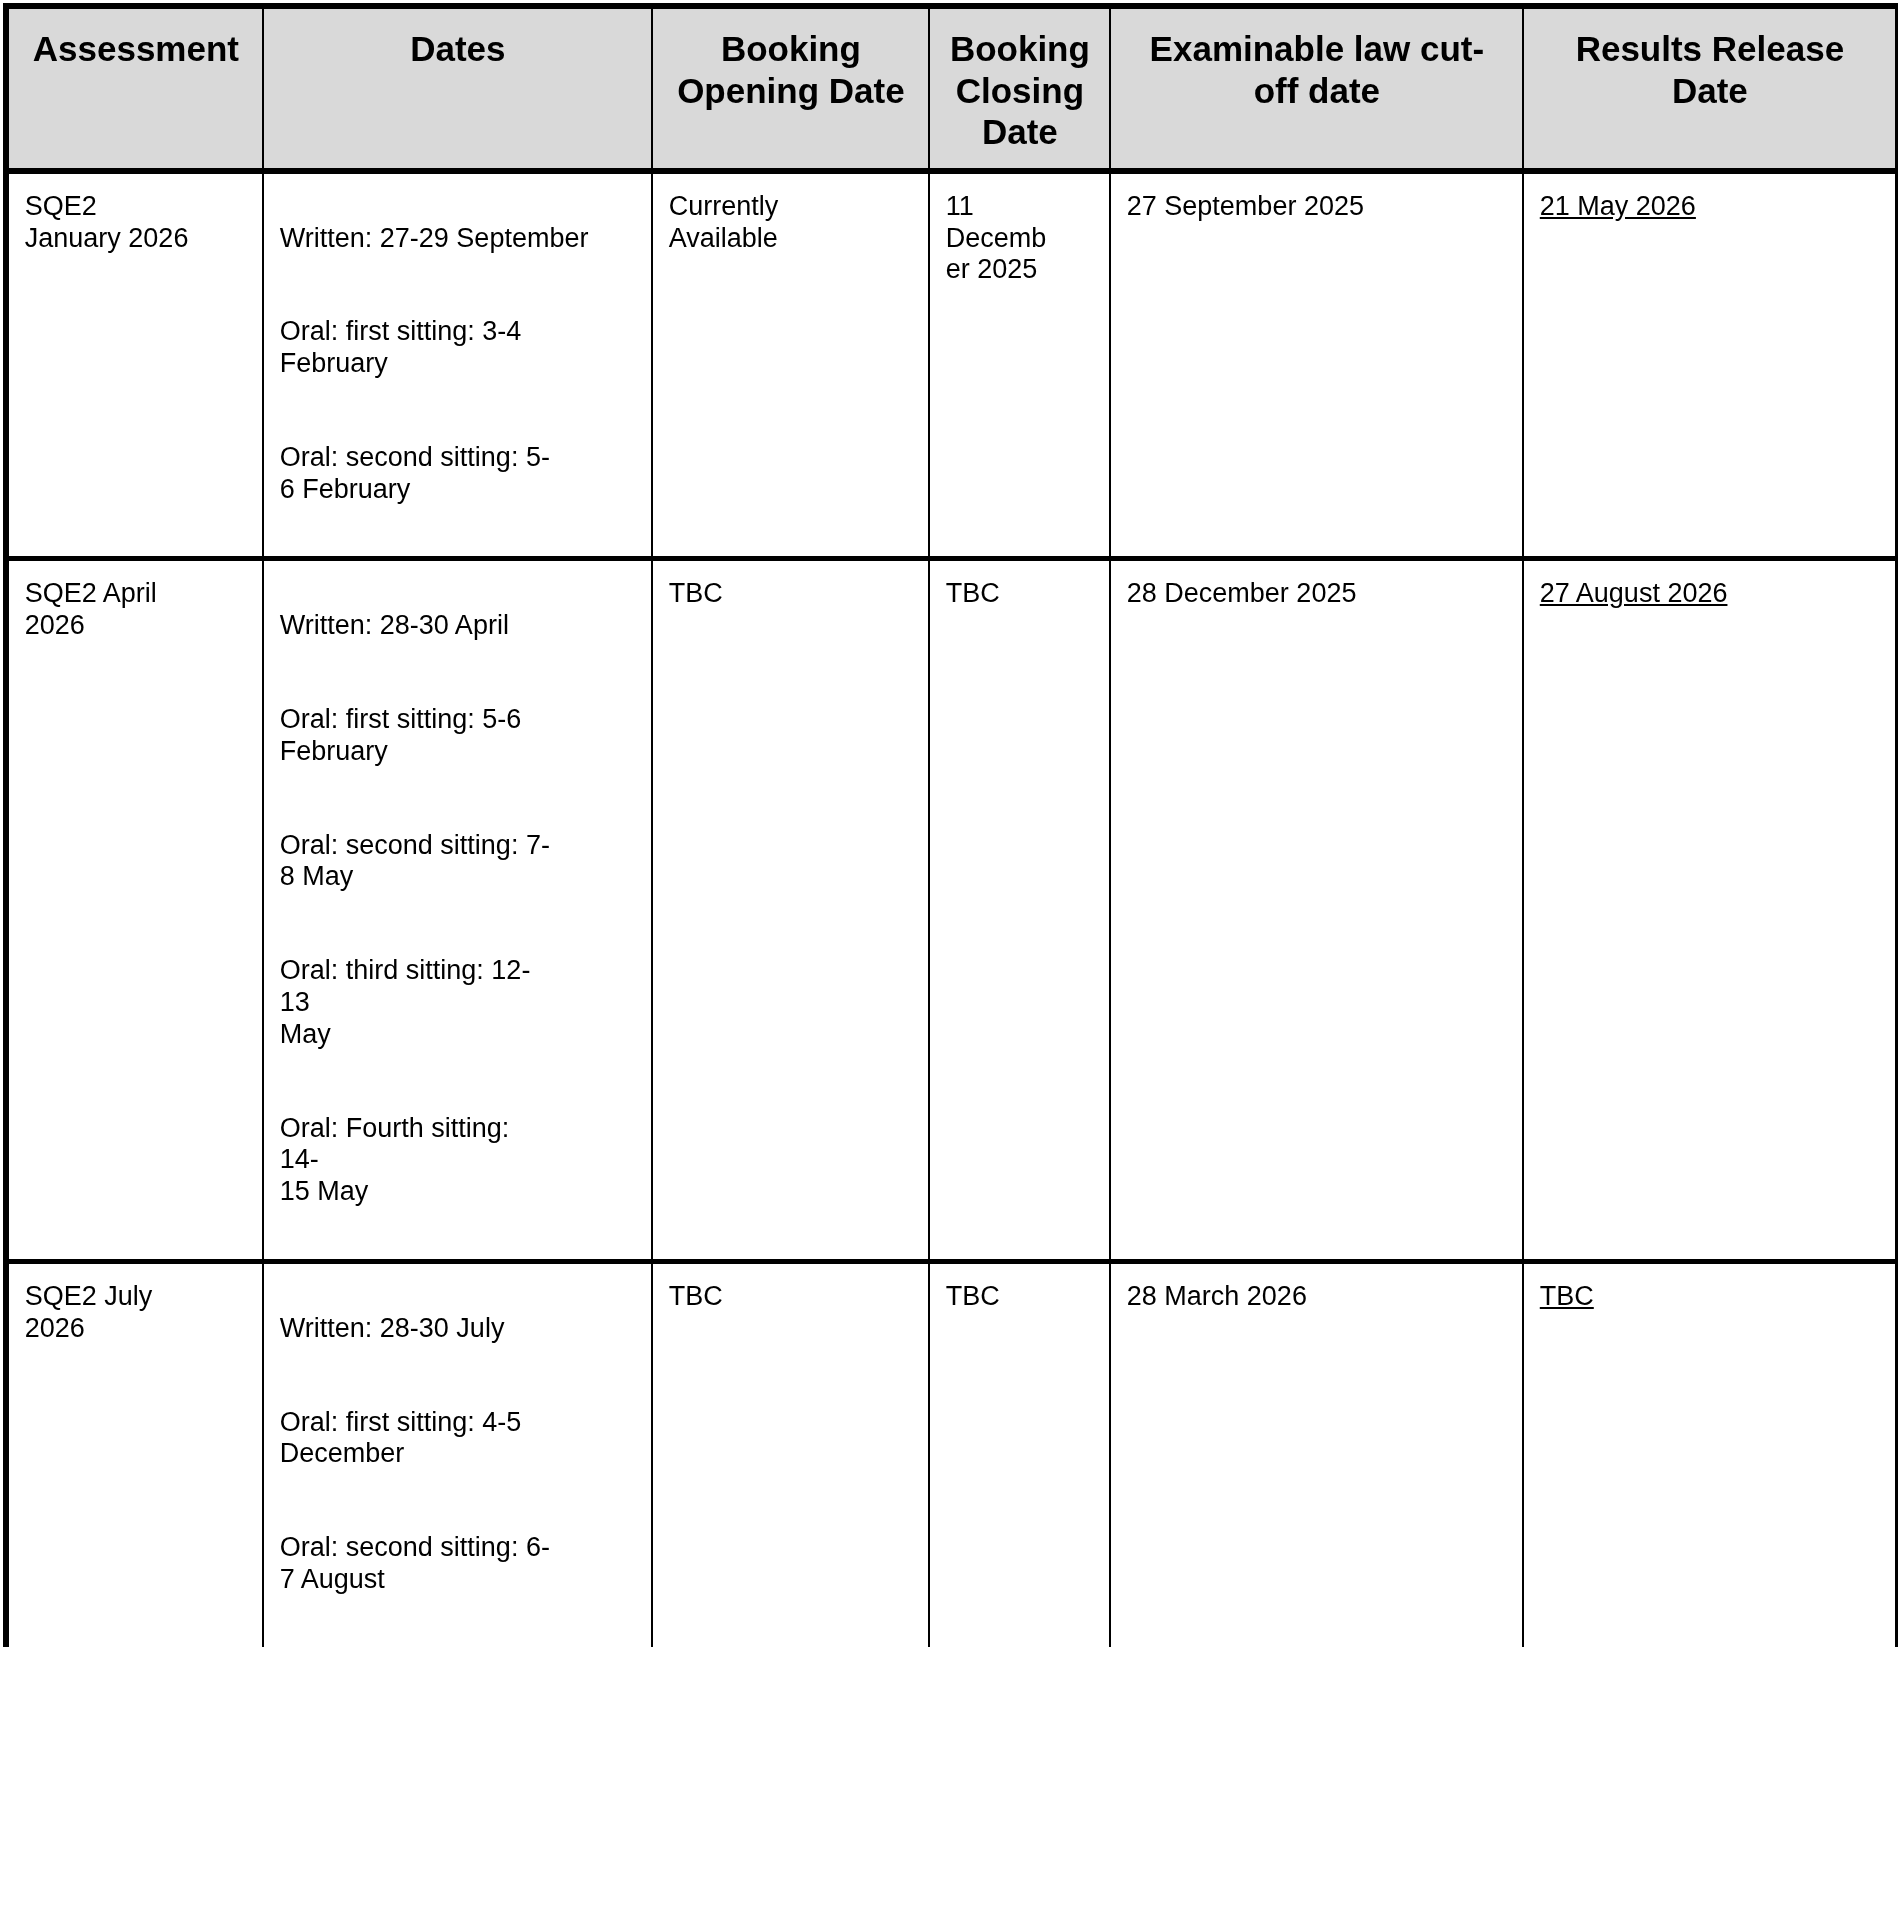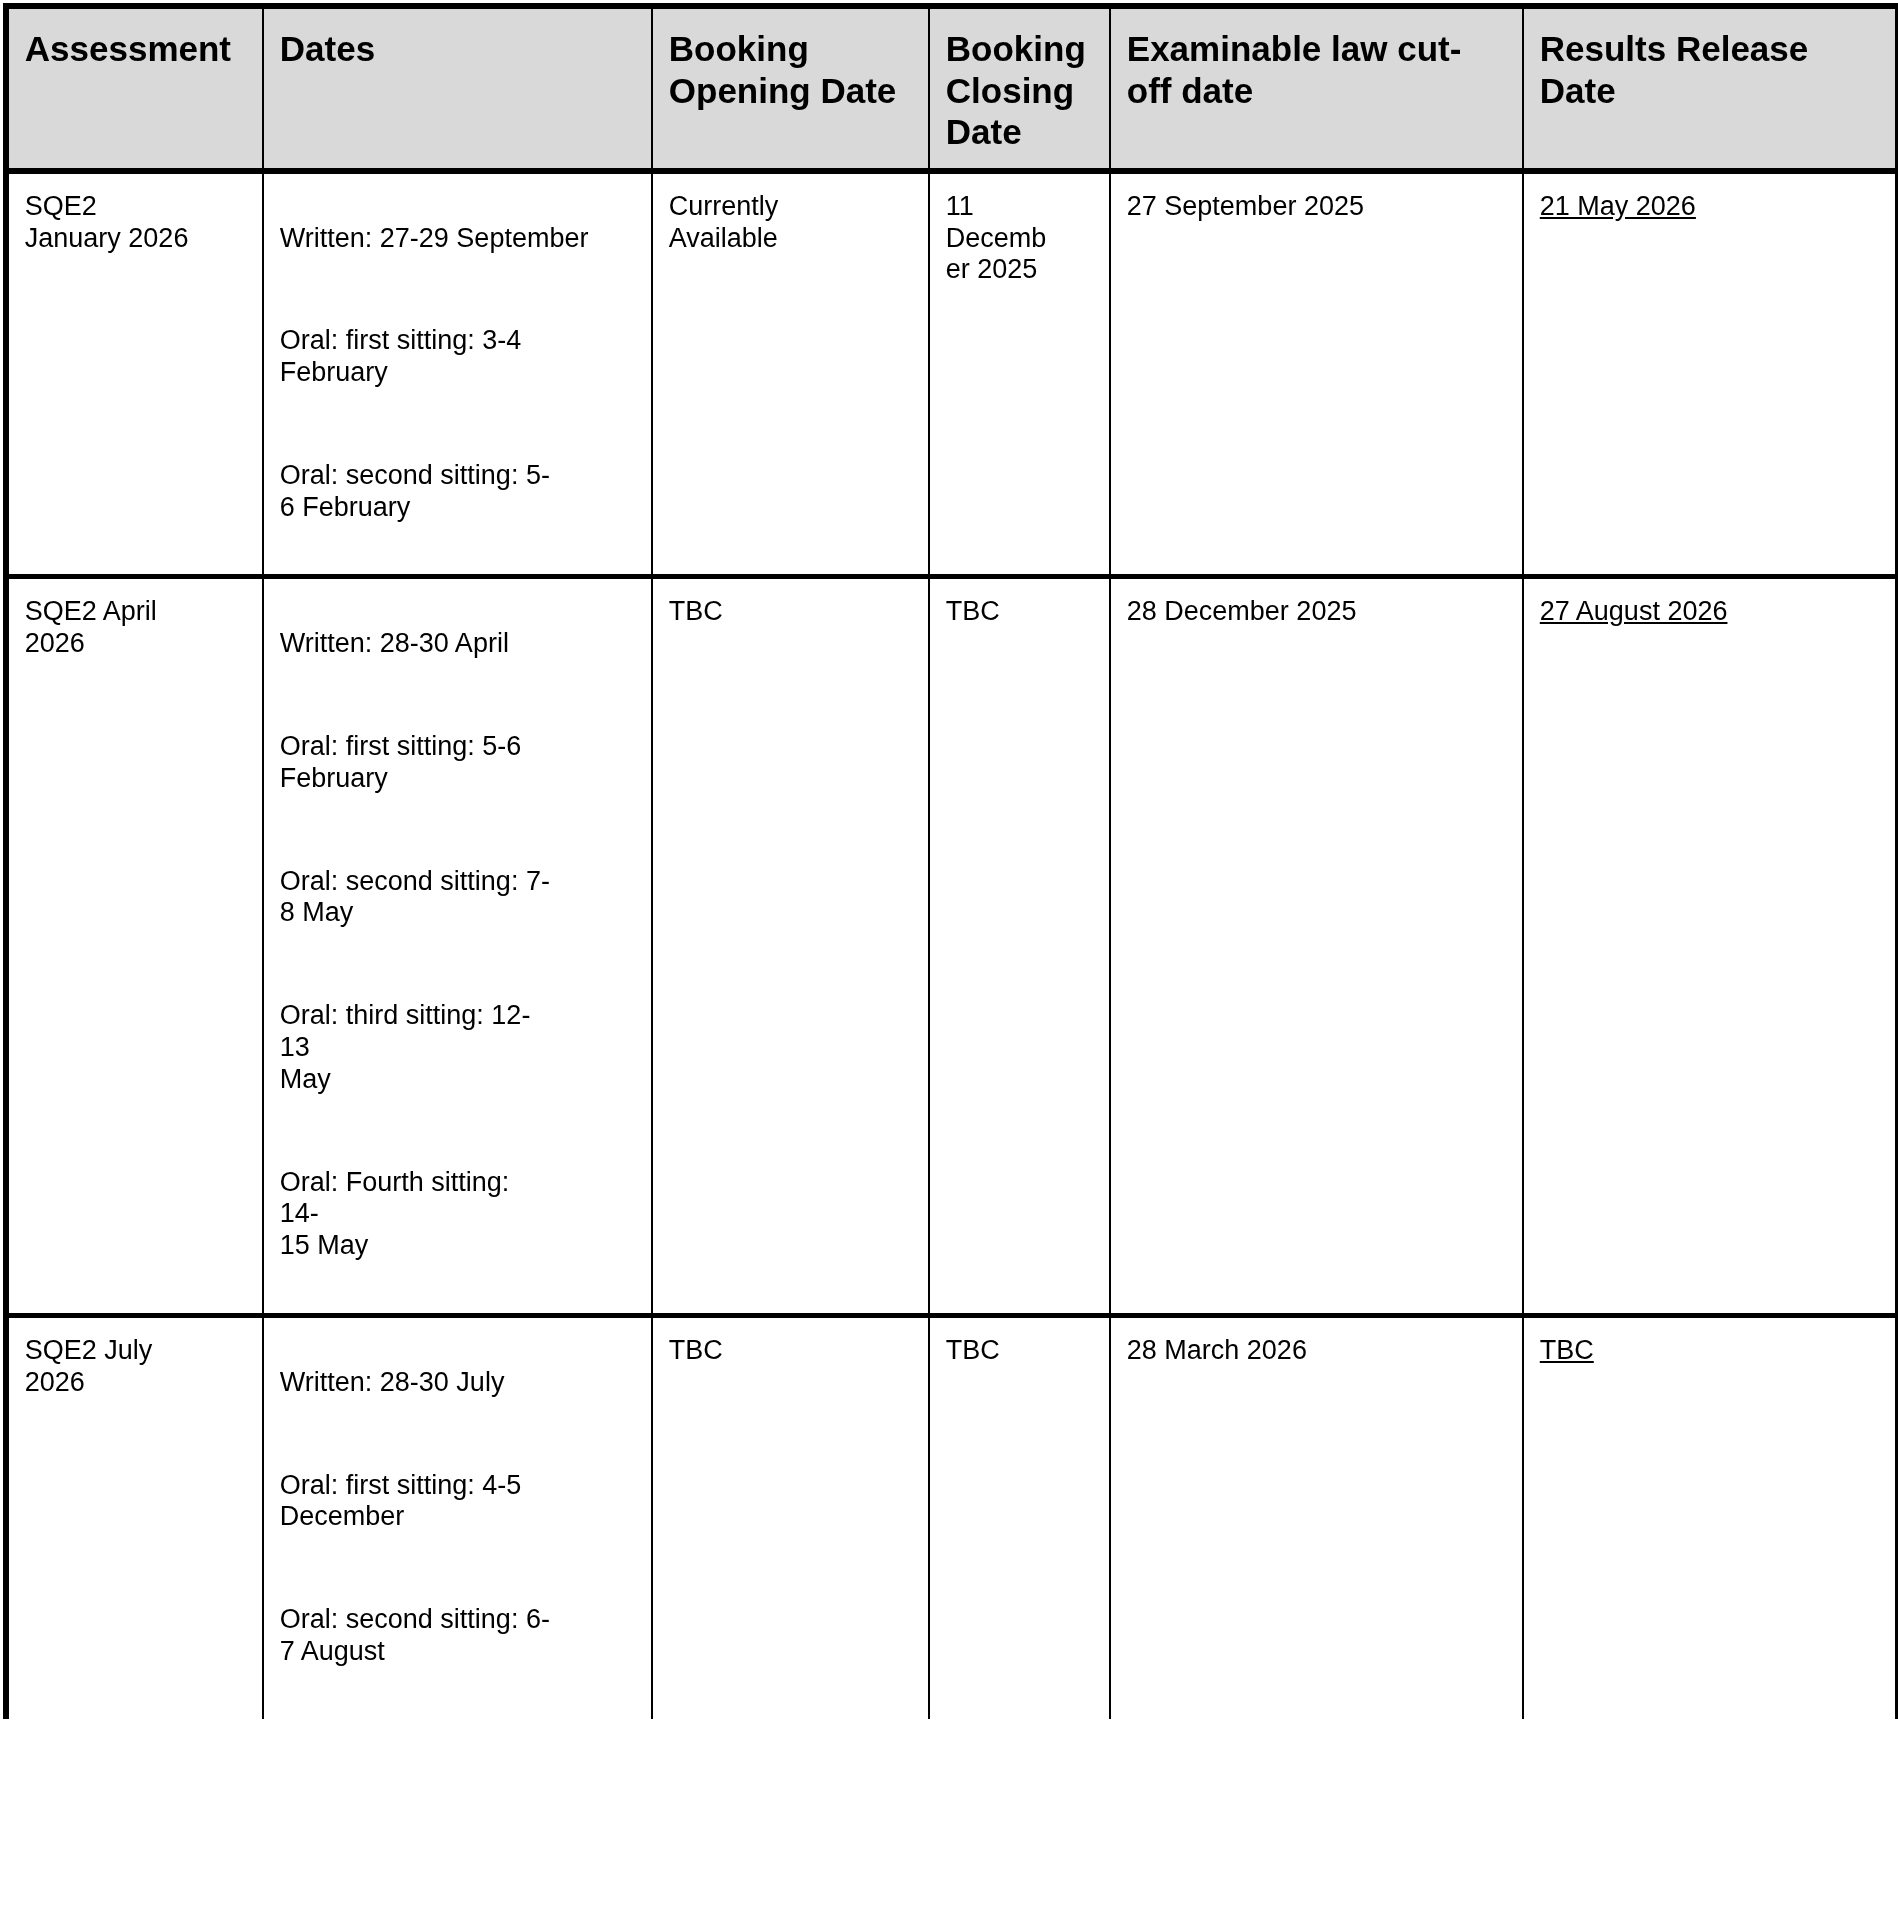--- a/index.html
+++ b/index.html
@@ -37,21 +37,21 @@
   table.schedule col.c-dates      { width: 389px; }
   table.schedule col.c-open       { width: 277px; }
   table.schedule col.c-close      { width: 181px; }
   table.schedule col.c-cutoff     { width: 413px; }
   table.schedule col.c-results    { width: 375px; }
 
   thead th {
     background: #d9d9d9;
     border-right: 2.6px solid #000;
     border-bottom: 6px solid #000;
-    text-align: left;
+    text-align: center;
     vertical-align: top;
     font-weight: bold;
     font-size: 35px;
     line-height: 1.18;
     padding: 19px 15.4px 15.4px 15.4px;
     height: 128px;
     box-sizing: border-box;
     white-space: pre-line;
   }
   thead th:last-child { border-right: none; }
@@ -65,21 +65,21 @@
     font-size: 27px;
     line-height: 1.18;
     padding: 17px 15.4px 19px 15.4px;
     box-sizing: border-box;
     white-space: pre-line;
   }
   tbody td:last-child { border-right: none; text-decoration: underline; }
   tbody tr:last-child td { border-bottom: none; }
 
   .cell-para { margin: 0 0 0 0; }
-  .cell-para + .cell-para { margin-top: 39px; }
+  .cell-para + .cell-para { margin-top: 30px; }
 </style>
 </head>
 <body>
 
 <div class="sheet">
   <table class="schedule">
     <colgroup>
       <col class="c-assessment">
       <col class="c-dates">
       <col class="c-open">

